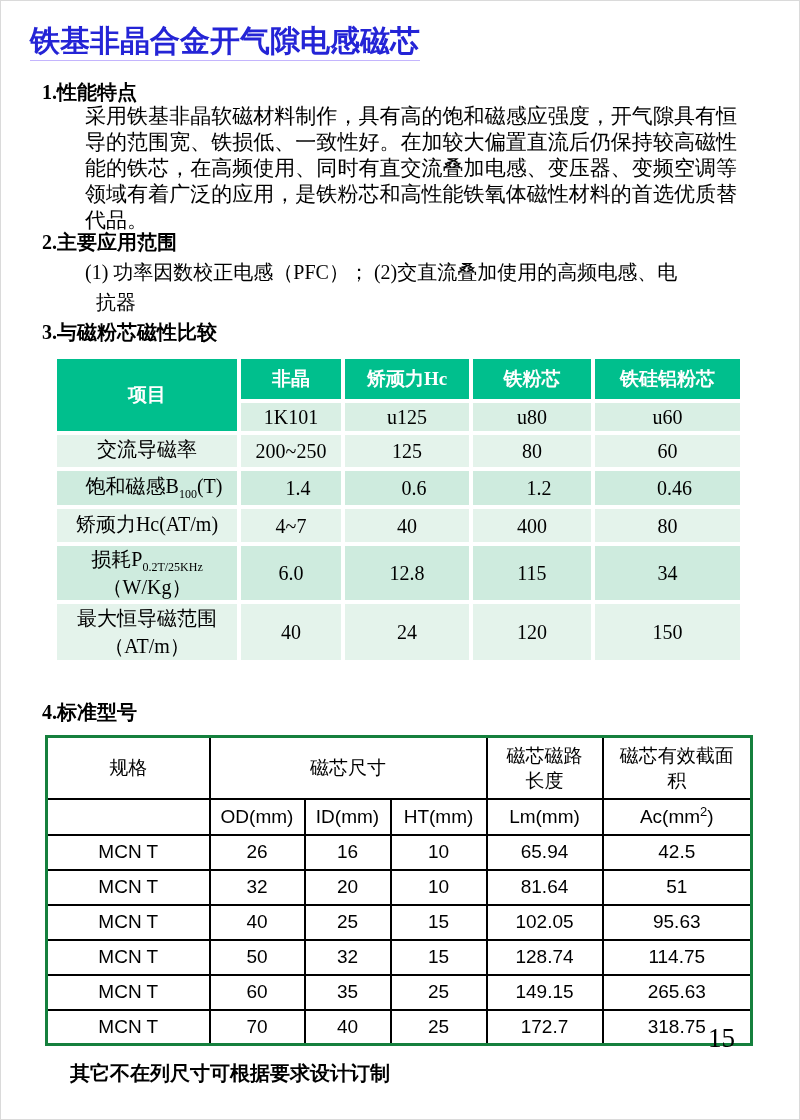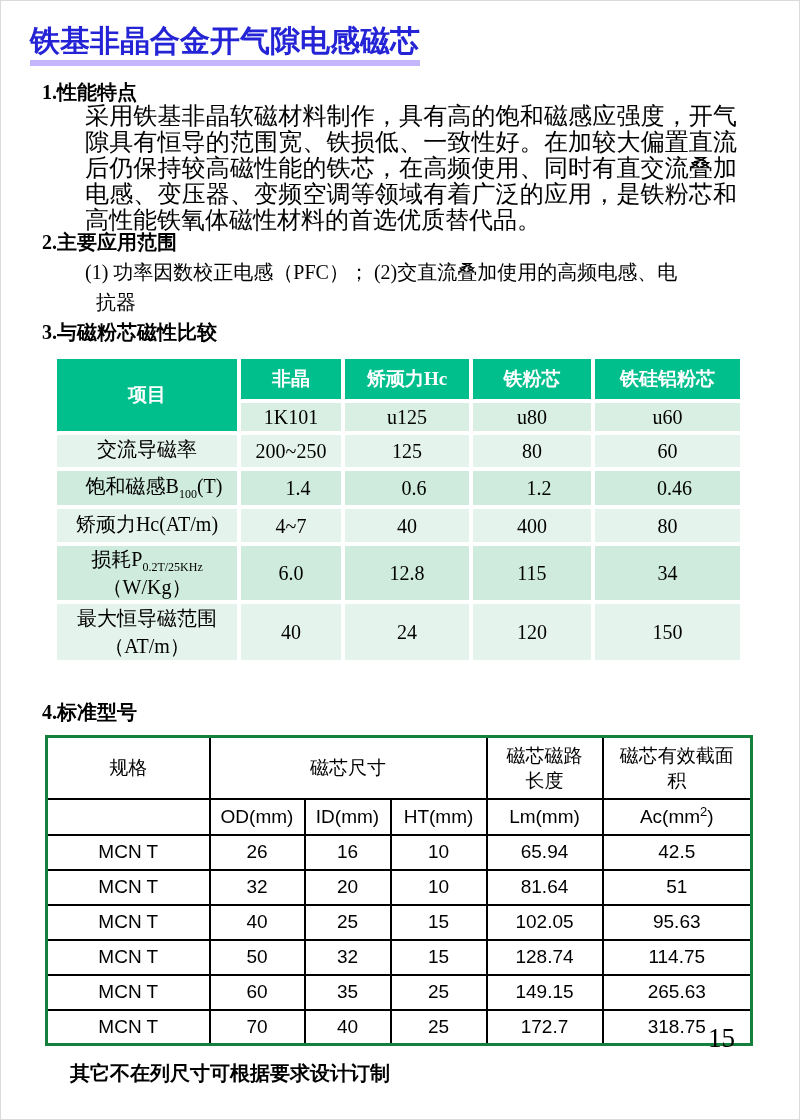--- a/index.html
+++ b/index.html
@@ -6,31 +6,31 @@
   html,body { background:#ffffff; }
   body {
     width:800px; height:1120px; position:relative; overflow:hidden;
     font-family:"Liberation Serif","DejaVu Serif",serif; color:#000;
   }
   .page-border { position:absolute; inset:0; border:1px solid #dadada; pointer-events:none; }
 
   .doc-title {
     position:absolute; left:30px; top:24px;
     font-size:30px; font-weight:bold; color:#2424D6; line-height:1.15;
-    border-bottom:6px solid #c4b5fd; padding-bottom:1px;
+    border-bottom:1px solid #c4b5fd; padding-bottom:1px;
   }
   .sec-heading { position:absolute; font-size:20px; font-weight:bold; white-space:nowrap; }
   #sec1-h { left:42px; top:79px; }
   #sec2-h { left:42px; top:229px; }
   #sec3-h { left:42px; top:319px; }
   #sec4-h { left:42px; top:699px; }
 
   .body-par {
     position:absolute; left:85px; top:103px; width:652px;
-    font-size:24px; line-height:26px; text-align:justify;
+    font-size:21px; line-height:26px; text-align:justify;
   }
   .app-line1 { position:absolute; left:85px; top:259px; font-size:20px; white-space:nowrap; }
   .app-line2 { position:absolute; left:96px; top:289px; font-size:20px; }
 
   
   table.cmp { position:absolute; left:53px; top:355px; border-spacing:4px; }
   .cmp td { text-align:center; vertical-align:middle; font-size:20px; line-height:1.2; }
   .cmp td.gh { background:#00BF8D; color:#fff; font-weight:bold; height:40px; font-size:19px; }
   .cmp td.item-cell { background:#00BF8D; color:#fff; font-weight:bold; font-size:19px; width:180px;margin-top:38px; }
   .cmp tr.grades td { background:#D9EFE4; height:28px; }

